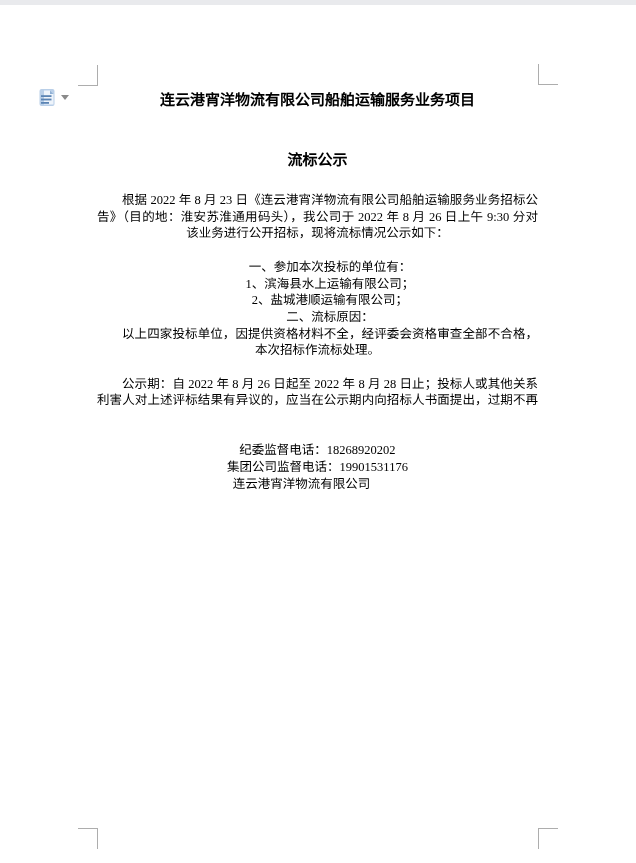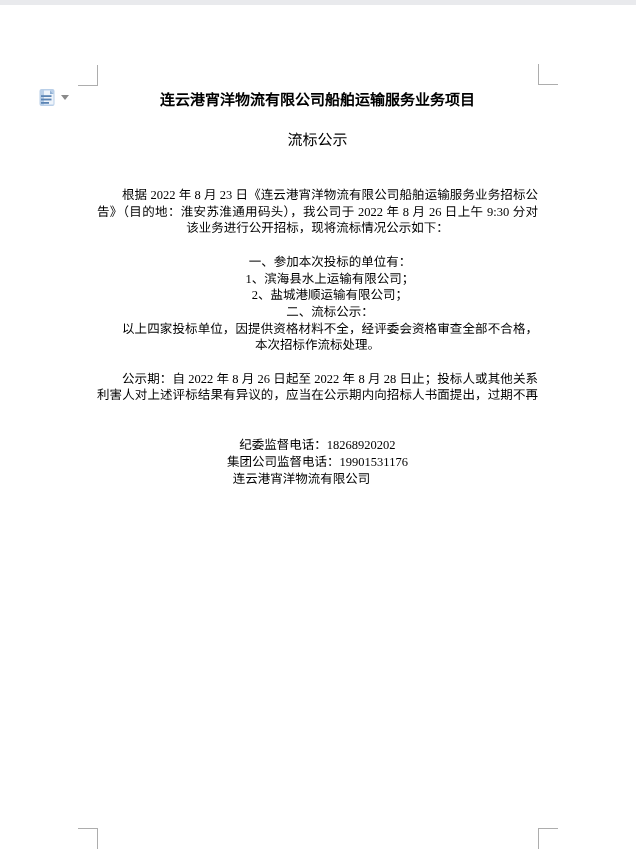--- a/index.html
+++ b/index.html
@@ -49,26 +49,26 @@
     position: absolute; left: 97px; top: 80px;
     width: 441px;
     padding-top: 5px;
   }
   .doc-title {
     font-size: 15px; font-weight: bold;
     text-align: center; line-height: 20px;
     margin: 0;
   }
   .doc-subtitle {
-    font-size: 15px; font-weight: normal;
+    font-size: 15px; font-weight: bold;
     text-align: center; line-height: 20px;
-    margin: 20px 0 0 0;
+    margin: 40px 0 0 0;
   }
   .body-text {
-    margin-top: 37px;
+    margin-top: 22px;
     font-size: 12.5px;
     line-height: 16.7px;
   }
   .ln   { min-height: 16.7px; text-align: center; }
   .ind  { text-indent: 25px; }
   .jf   { text-align: justify; text-align-last: justify; }
   .blank{ height: 16.7px; }
   .sig  { padding-right: 32px; }
 </style>
 </head>
@@ -101,21 +101,21 @@
 
     <div class="body-text">
       <div class="ln ind jf">根据 2022 年 8 月 23 日《连云港宵洋物流有限公司船舶运输服务业务招标公</div>
       <div class="ln jf">告》（目的地：淮安苏淮通用码头），我公司于 2022 年 8 月 26 日上午 9:30 分对</div>
       <div class="ln">该业务进行公开招标，现将流标情况公示如下：</div>
       <div class="blank"></div>
 
       <div class="ln ind">一、参加本次投标的单位有：</div>
       <div class="ln ind">1、滨海县水上运输有限公司；</div>
       <div class="ln ind">2、盐城港顺运输有限公司；</div>
-      <div class="ln ind">二、流标公示：</div>
+      <div class="ln ind">二、流标原因：</div>
 
       <div class="ln ind jf">以上四家投标单位，因提供资格材料不全，经评委会资格审查全部不合格，</div>
       <div class="ln">本次招标作流标处理。</div>
       <div class="blank"></div>
 
       <div class="ln ind jf">公示期：自 2022 年 8 月 26 日起至 2022 年 8 月 28 日止；投标人或其他关系</div>
       <div class="ln jf">利害人对上述评标结果有异议的，应当在公示期内向招标人书面提出，过期不再</div>
       <div class="blank"></div>
       <div class="blank"></div>
 

